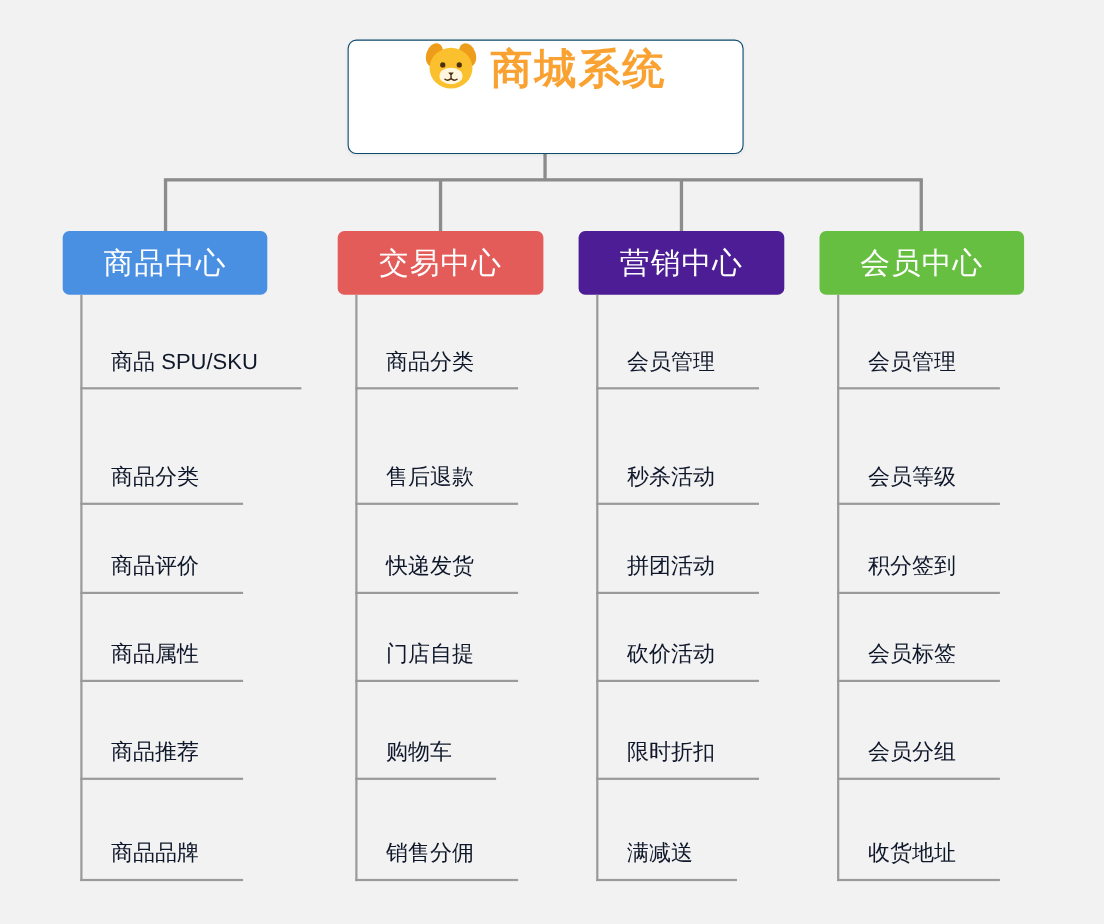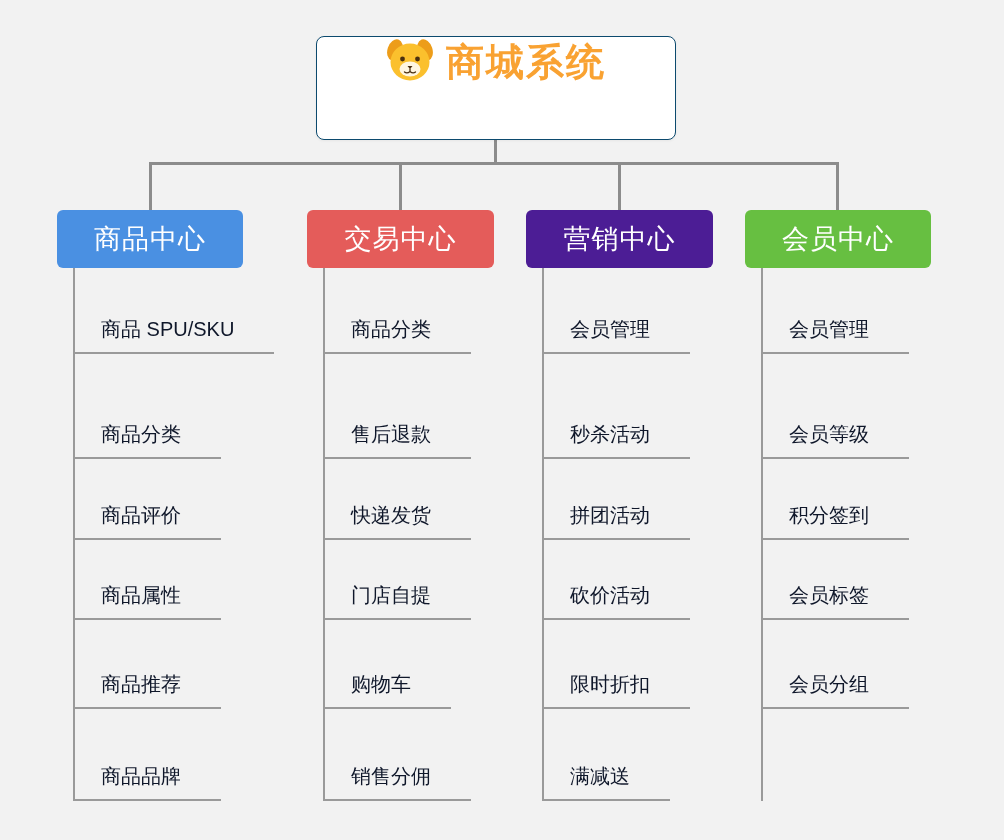--- a/index.html
+++ b/index.html
@@ -111,15 +111,16 @@
   </div>
 
   <div class="branch-box b3" style="background-color: rgb(103, 191, 65);">会员中心</div>
   <div class="kids k3">
     <div class="vline"></div>
     <div class="child r0">会员管理</div>
     <div class="child r1">会员等级</div>
     <div class="child r2">积分签到</div>
     <div class="child r3">会员标签</div>
     <div class="child r4">会员分组</div>
+    <div class="child r5">收货地址</div>
   </div>
 
 </div>
 
 </body></html>

